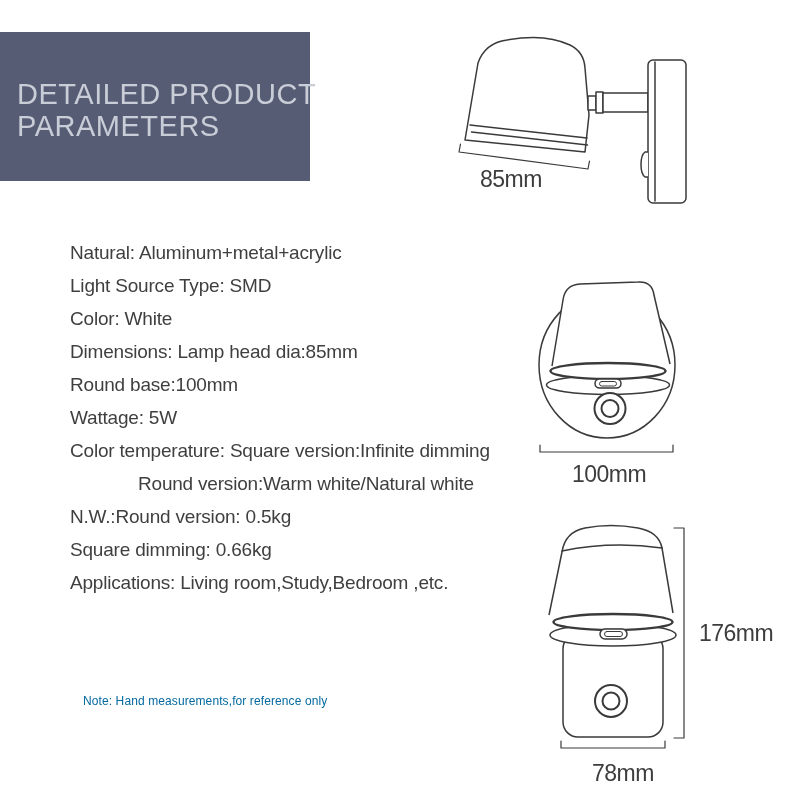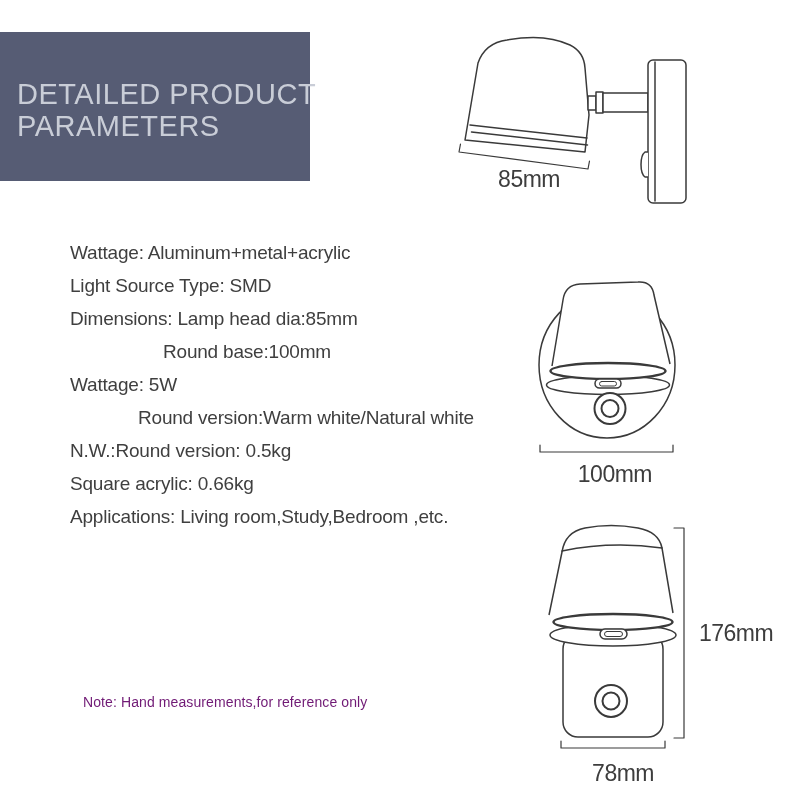--- a/index.html
+++ b/index.html
@@ -15,58 +15,60 @@
   .header-box .title-line{
     color:#c9cdd7;font-size:29px;line-height:32px;font-weight:300;
     letter-spacing:0.5px;white-space:nowrap;
   }
   
   .spec-list{position:absolute;left:70px;top:236px;width:470px;}
   .spec-row{
     height:33px;line-height:33px;font-size:19px;font-weight:300;
     color:#3f3f3f;white-space:nowrap;letter-spacing:-0.2px;
   }
-  .spec-row.indent-1{margin-left:93px;}
+  .spec-row.indent-1{}
   .spec-row.indent-2{margin-left:68px;}
   
   .note-text{
-    position:absolute;left:83px;top:694px;font-size:14px;color:#701a75;
+    position:absolute;left:83px;top:694px;font-size:12px;color:#0369a1;
     font-weight:300;letter-spacing:0.1px;white-space:nowrap;
   }
   
   .diagram{position:absolute;}
   .dim-label{
     position:absolute;color:#3d3d3d;font-size:23px;font-weight:300;
     letter-spacing:-0.5px;white-space:nowrap;
   }
-  .dim-label.centered{text-align:right;}
+  .dim-label.centered{text-align:left;}
   svg .ln{fill:none;stroke:#3a3a3a;stroke-width:1.5;stroke-linecap:round;stroke-linejoin:round;}
   svg .wh{fill:#ffffff;stroke:#3a3a3a;stroke-width:1.5;stroke-linejoin:round;}
   svg .bold{stroke-width:2.4;}
   svg .knob{stroke-width:2;}
 </style>
 </head>
 <body>
 
 <div class="canvas">
 
   <div class="header-box">
     <div class="title-line">DETAILED PRODUCT</div>
     <div class="title-line">PARAMETERS</div>
   </div>
 
   <div class="spec-list">
-    <div class="spec-row">Wattage: Aluminum+metal+acrylic</div>
+    <div class="spec-row">Natural: Aluminum+metal+acrylic</div>
     <div class="spec-row">Light Source Type: SMD</div>
+    <div class="spec-row">Color: White</div>
     <div class="spec-row">Dimensions: Lamp head dia:85mm</div>
     <div class="spec-row indent-1">Round base:100mm</div>
     <div class="spec-row">Wattage: 5W</div>
+    <div class="spec-row">Color temperature: Square version:Infinite dimming</div>
     <div class="spec-row indent-2">Round version:Warm white/Natural white</div>
     <div class="spec-row">N.W.:Round version: 0.5kg</div>
-    <div class="spec-row">Square acrylic:  0.66kg</div>
+    <div class="spec-row">Square dimming:  0.66kg</div>
     <div class="spec-row">Applications:  Living room,Study,Bedroom ,etc.</div>
   </div>
 
   <div class="note-text">Note: Hand measurements,for reference only</div>
 
   <svg class="diagram" style="left:445px;top:15px;" width="245" height="190" viewBox="0 0 245 190">
 
     <path class="wh" d="M 20,125 L 33,48 Q 40,28 62,25 Q 100,18 125,30 Q 139,37 140,53 L 144,100 L 140,137 Z"></path>
     <path class="ln" d="M 25,110 L 142,123 M 26.5,117 L 142.5,130"></path>
 
@@ -114,15 +116,15 @@
     <rect class="wh" x="55" y="109" width="27" height="10" rx="5"></rect>
     <rect class="ln" style="stroke-width:1" x="59.5" y="111.5" width="18" height="5" rx="2.5"></rect>
 
     <circle class="wh knob" cx="66" cy="181" r="16"></circle>
     <circle class="ln knob" cx="66" cy="181" r="8.5"></circle>
 
     <path class="ln" style="stroke-width:1.2" d="M 139,8 h -10 M 139,8 V 218 M 139,218 h -10"></path>
     <path class="ln" style="stroke-width:1.2" d="M 16,228 v -7 M 16,228 H 120 M 120,228 v -7"></path>
   </svg>
   <div class="dim-label" style="left:699px;top:620px;text-align:right;">176mm</div>
-  <div class="dim-label centered" style="left:574px;top:760px;width:80px;">78mm</div>
+  <div class="dim-label centered" style="left:592px;top:760px;width:80px;">78mm</div>
 
 </div>
 
 </body></html>

